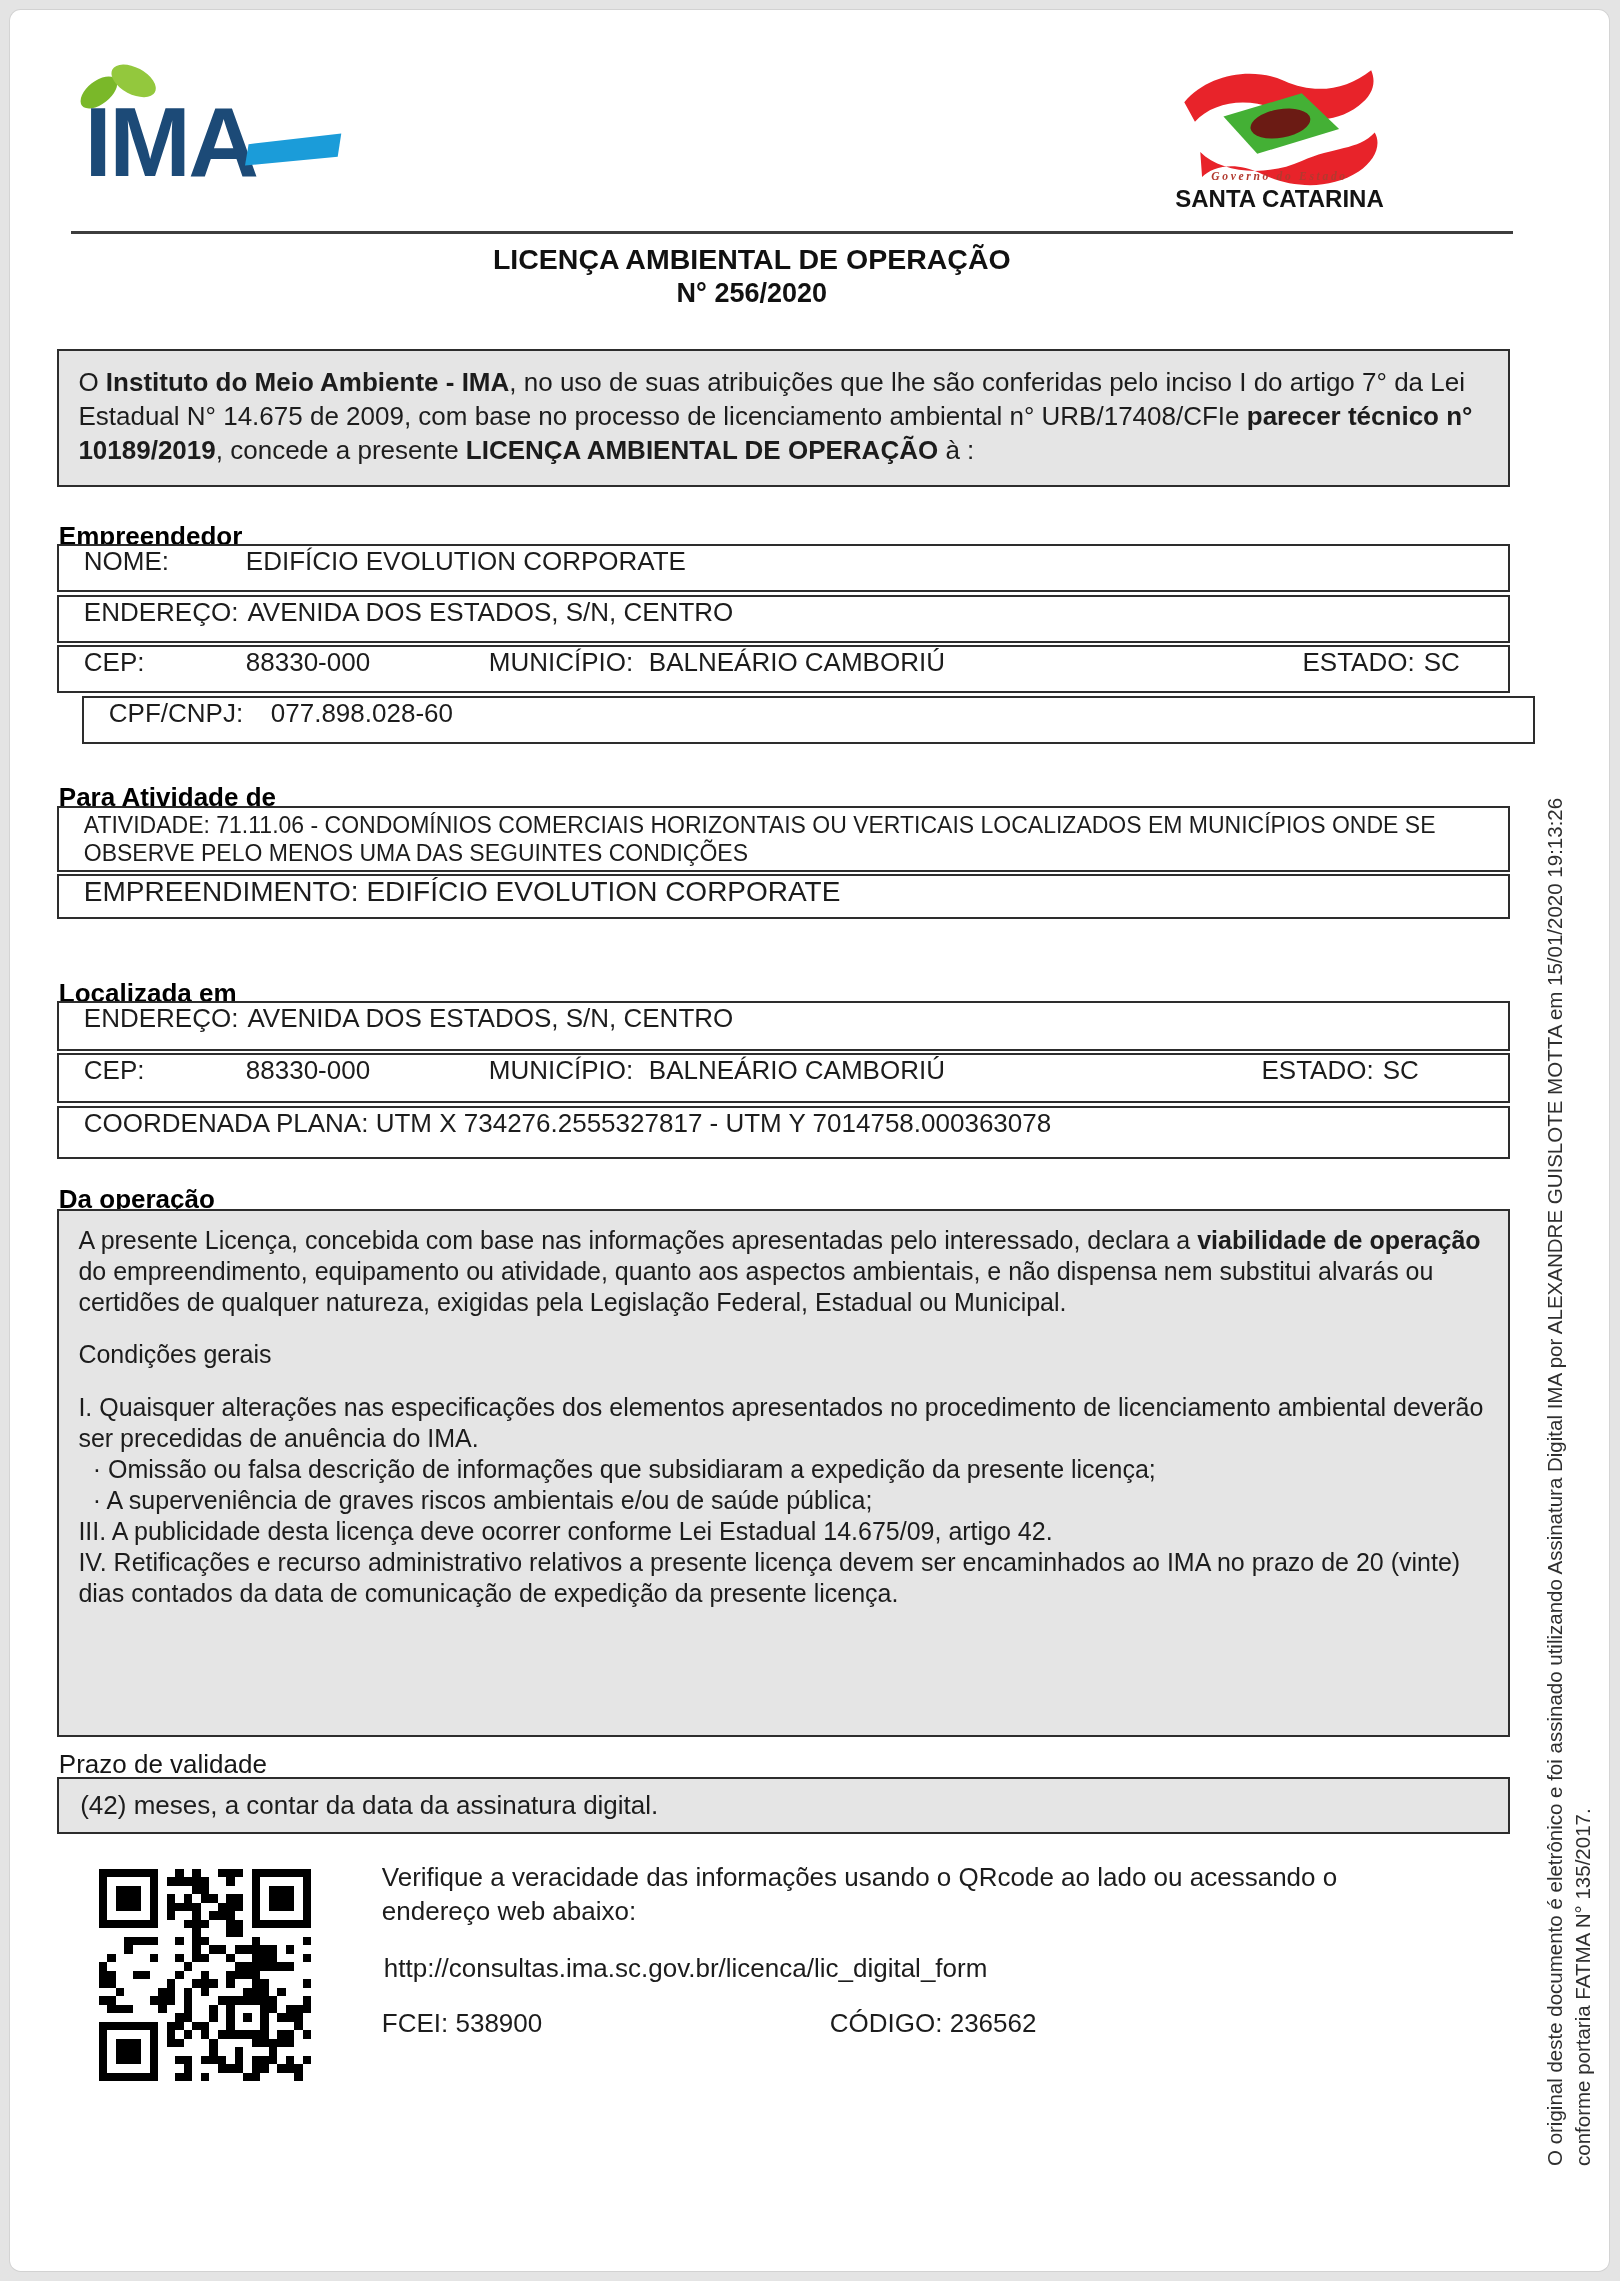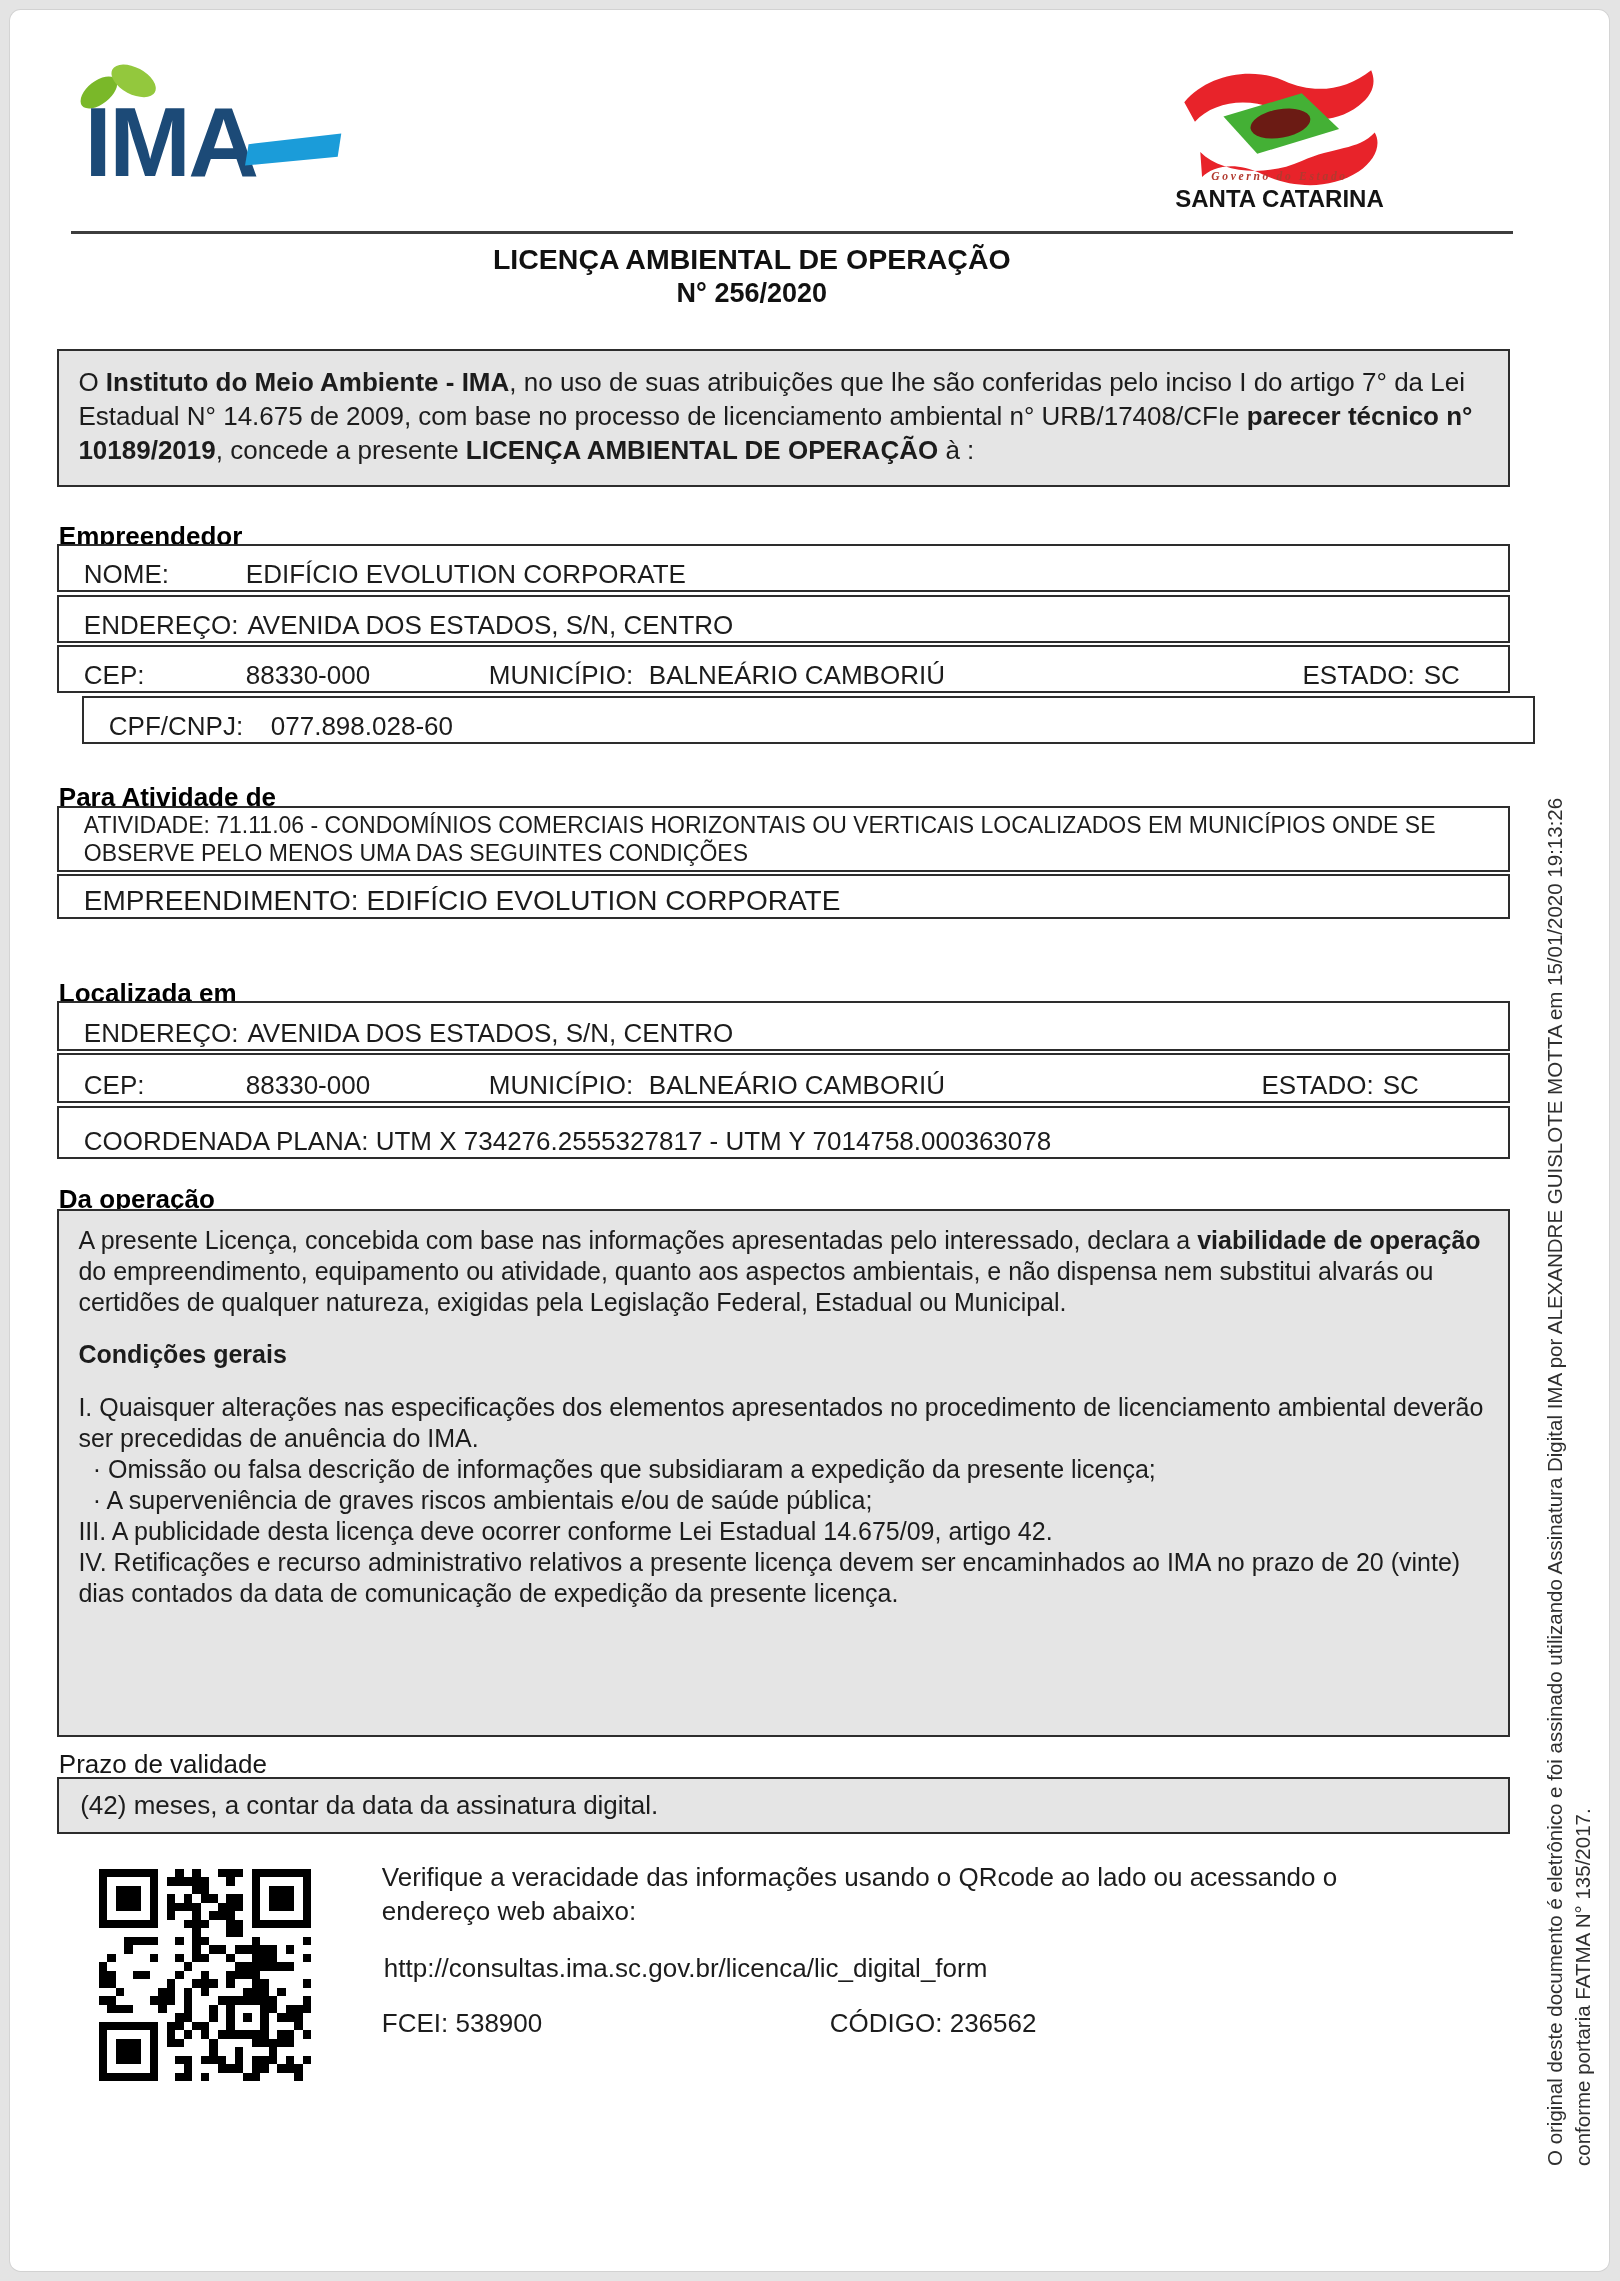--- a/index.html
+++ b/index.html
@@ -16,31 +16,31 @@
   .doc-subtitle{position:absolute;left:47px;top:268px;width:1390px;text-align:center;
              font-size:27px;font-weight:bold;color:#111;}
 
   
   .box{position:absolute;left:47px;width:1453px;border:2.7px solid #2d2d2d;box-sizing:border-box;background:#e5e5e5;}
   .intro-box{top:339px;height:138px;padding:14.3px 19.6px;font-size:26px;line-height:34px;}
   .sec-h{position:absolute;left:49px;font-size:26px;font-weight:bold;color:#000;}
   .sec-h.light{font-weight:normal;color:#161616;}
 
   .row{position:absolute;left:47px;width:1453px;border:2.7px solid #2d2d2d;box-sizing:border-box;
-       display:flex;align-items:flex-end;padding-left:25px;font-size:26px;background:#fff;}
+       display:flex;align-items:flex-start;padding-left:25px;font-size:26px;background:#fff;}
   .lab{display:inline-block;flex:0 0 auto;}
   .w182{width:162px;} .w273{width:243px;} .w179{width:160px;}
   .gap10{margin-right:9px;}
   .estado-cell{margin-left:auto;padding-right:48px;white-space:nowrap;}
   .estado-cell.loc{padding-right:89px;}
   .estado-cell .lab{margin-right:9px;}
 
   .op-box{top:1199px;height:528px;padding:14.3px 19.6px;font-size:25px;line-height:31px;}
   .op-par{margin:0 0 21.4px 0;}
-  .cond-h{font-weight:bold;margin:0 0 21.4px 0;}
+  .cond-h{font-weight:normal;margin:0 0 21.4px 0;}
   .cond-item{margin:0;}
   .cond-item.bullet{padding-left:14.3px;}
 
   .prazo-box{top:1767px;height:57px;display:flex;align-items:center;padding-left:21.4px;font-size:26px;}
 
   
   .qr{position:absolute;left:89px;top:1859px;width:212px;height:212px;}
   .verify{position:absolute;left:372px;top:1850px;width:1069px;font-size:26px;line-height:34px;}
   .url{position:absolute;left:374px;top:1943px;font-size:26px;}
   .fcei{position:absolute;left:372px;top:1998px;font-size:26px;}

